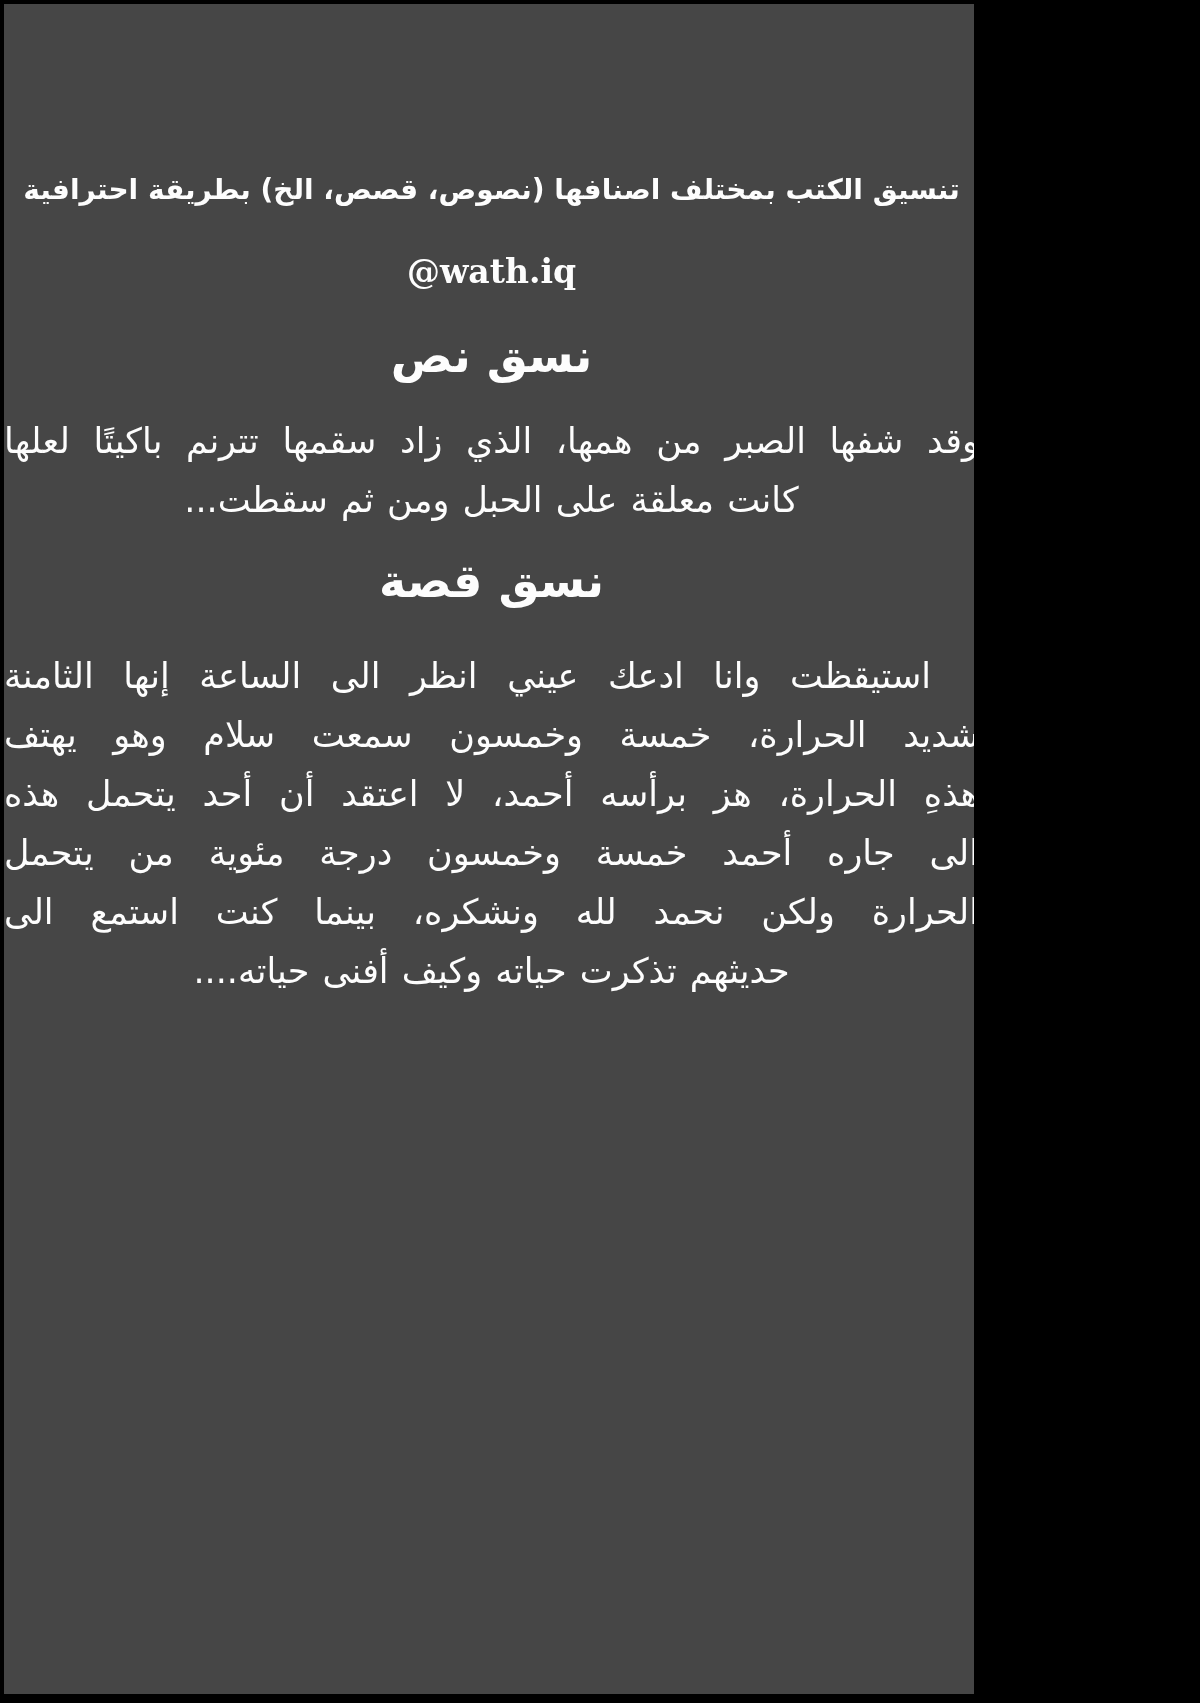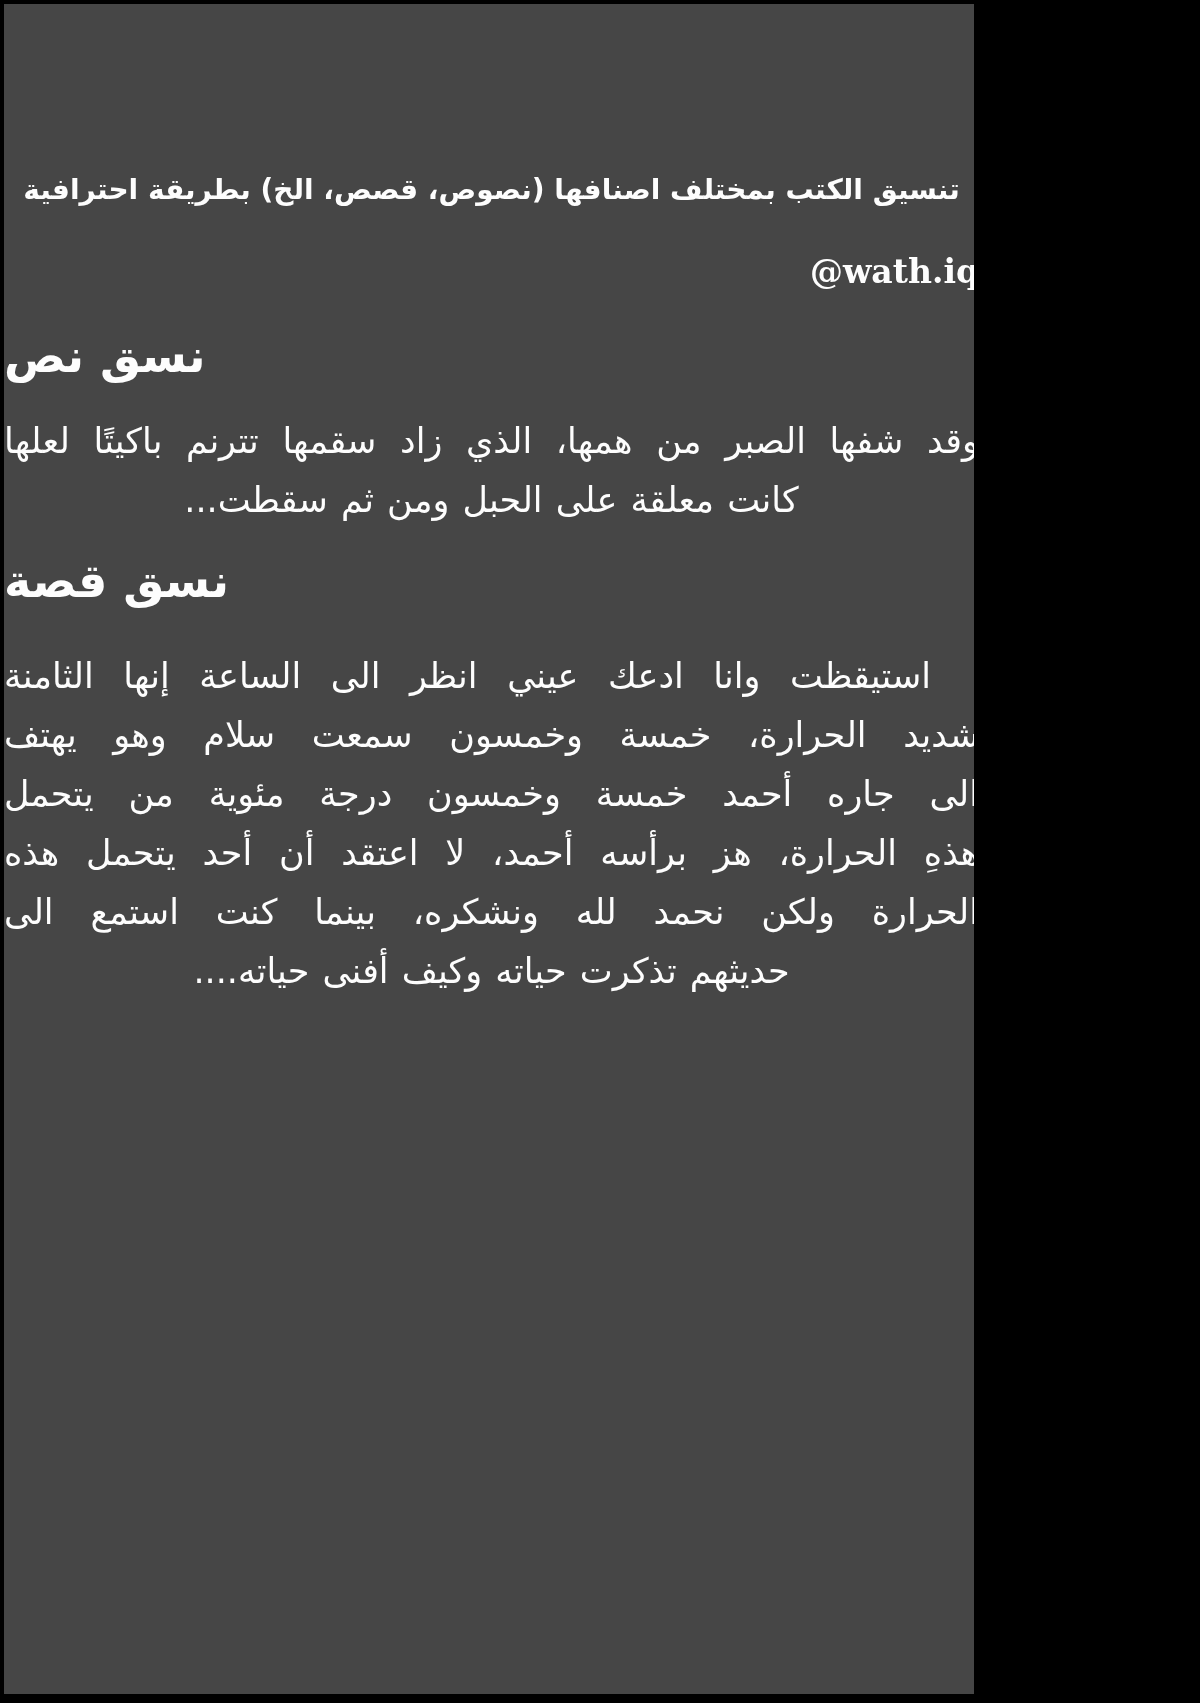--- a/index.html
+++ b/index.html
@@ -27,30 +27,30 @@
   }
   .doc-header {
     direction: rtl;
     text-align: center;
     font-weight: bold;
     font-size: 28px;
     line-height: 1.3;
     letter-spacing: -0.5px;
   }
   .handle {
-    text-align: right;
+    text-align: center;
     font-family: "DejaVu Serif", serif;
     font-weight: bold;
     font-size: 33px;
     margin-top: 44px;
     direction: ltr;
   }
   .section-heading {
     direction: rtl;
-    text-align: left;
+    text-align: center;
     font-weight: bold;
     font-size: 46px;
     line-height: 1.1;
   }
   .heading-text { margin-top: 40px; }
   .heading-story { margin-top: 26px; }
   .paragraph {
     direction: rtl;
     font-size: 35px;
     line-height: 59px;
@@ -86,21 +86,21 @@
           <div class="line">وقد شفها الصبر من همها، الذي زاد سقمها تترنم باكيتًا لعلها</div>
           <div class="line last">كانت معلقة على الحبل ومن ثم سقطت...</div>
         </div>
     </div>
 
     <div class="section">
       <div class="section-heading heading-story">نسق قصة</div>
       <div class="paragraph paragraph-story">
           <div class="line first">استيقظت وانا ادعك عيني انظر الى الساعة إنها الثامنة</div>
           <div class="line">شديد الحرارة، خمسة وخمسون سمعت سلام وهو يهتف</div>
+          <div class="line">هذهِ الحرارة، هز برأسه أحمد، لا اعتقد أن أحد يتحمل هذه</div>
           <div class="line">الى جاره أحمد خمسة وخمسون درجة مئوية من يتحمل</div>
-          <div class="line">هذهِ الحرارة، هز برأسه أحمد، لا اعتقد أن أحد يتحمل هذه</div>
           <div class="line">الحرارة ولكن نحمد لله ونشكره، بينما كنت استمع الى</div>
           <div class="line last">حديثهم تذكرت حياته وكيف أفنى حياته....</div>
         </div>
     </div>
 
   </div>
 </div>
 
 </body></html>

